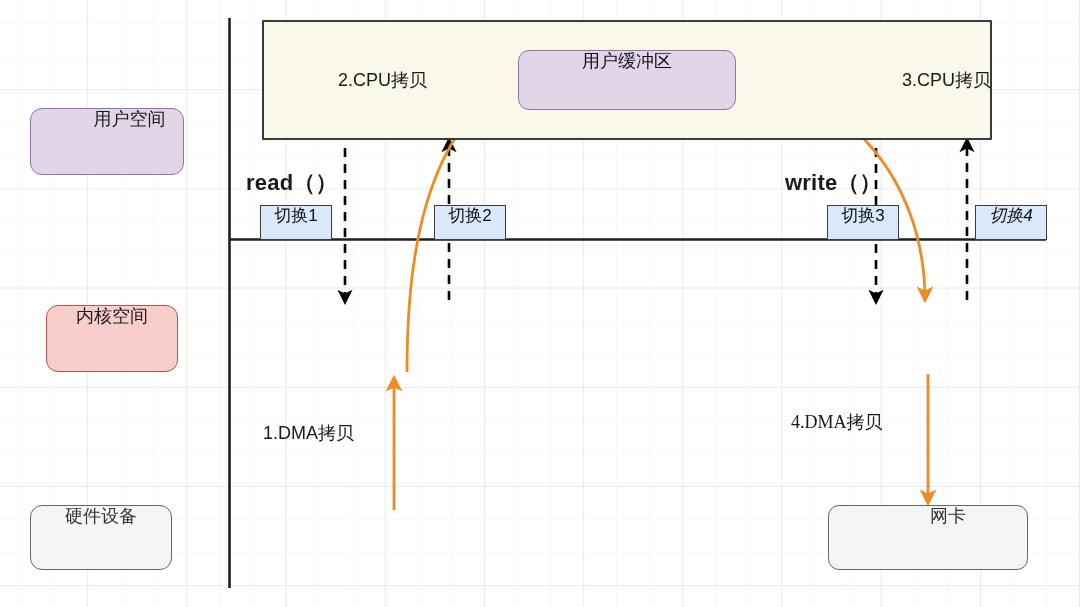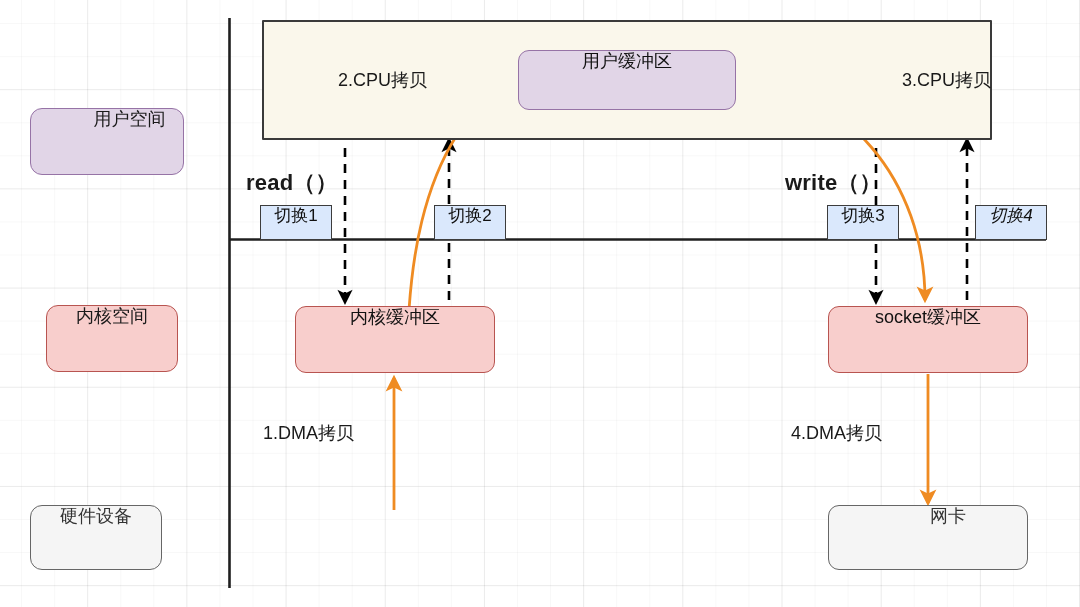--- a/index.html
+++ b/index.html
@@ -161,21 +161,21 @@
   <div class="node banner" style="left:262px; top:20px; width:730px; height:120px;"></div>
 
   <div class="node legend legend-user" style="left:30px; top:108px; width:154px; height:67px;padding-left:45px;">
     <span>用户空间</span>
   </div>
 
   <div class="node legend legend-kernel" style="left:46px; top:305px; width:132px; height:67px;">
     <span>内核空间</span>
   </div>
 
-  <div class="node legend legend-hw" style="left:30px; top:505px; width:132px; height:65px;font-family:Liberation Serif, serif;">
+  <div class="node legend legend-hw" style="left:30px; top:505px; width:142px; height:65px;font-family:Liberation Serif, serif;">
     <span>硬件设备</span>
   </div>
 
   <div class="txt txt-step" style="left:338px; top:68px;">2.CPU拷贝</div>
 
   <div class="node proc proc-user" style="left:518px; top:50px; width:218px; height:60px;">
     <span>用户缓冲区</span>
   </div>
 
   <div class="txt txt-step" style="left:902px; top:68px;text-align:center;">3.CPU拷贝</div>
@@ -193,30 +193,24 @@
   </div>
 
   <div class="node switch-tag" style="left:820px; top:205px; width:72px; height:35px;margin-left:7px;">
     <span>切换3</span>
   </div>
 
   <div class="node switch-tag" style="left:975px; top:205px; width:72px; height:35px;font-style:italic;">
     <span>切换4</span>
   </div>
 
-  <div class="node proc proc-kernel" style="left:295px; top:306px; width:200px; height:67px;">
-    <span>内核缓冲区</span>
-  </div>
-
-  <div class="node proc proc-kernel" style="left:828px; top:306px; width:200px; height:67px;">
-    <span>socket缓冲区</span>
-  </div>
+
 
   <div class="txt txt-step" style="left:263px; top:421px;">1.DMA拷贝</div>
 
-  <div class="txt txt-step" style="left:791px; top:421px;">4.DMA拷贝</div>
+  <div class="txt txt-step" style="left:791px; top:410px;font-family:Liberation Serif, serif;">4.DMA拷贝</div>
 
 
   <div class="node proc proc-hw" style="left:828px; top:505px; width:200px; height:65px;padding-left:40px;">
     <span>网卡</span>
   </div>
 
 </div>
 
 </body></html>

